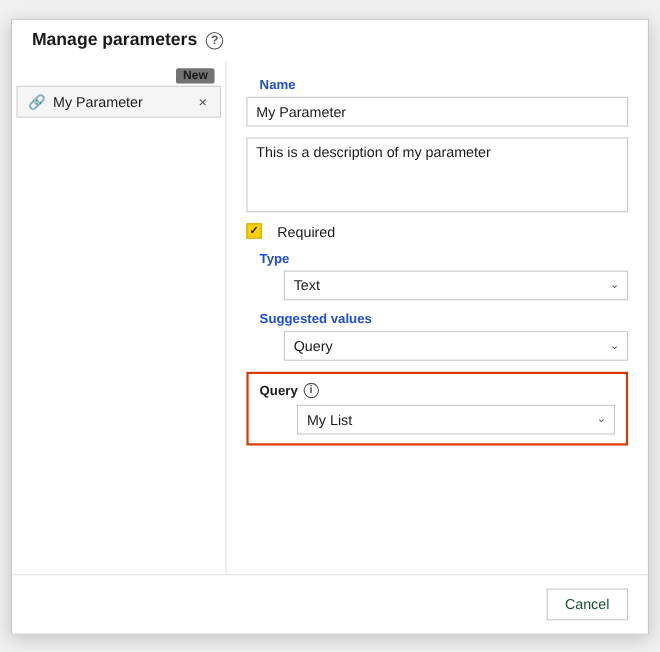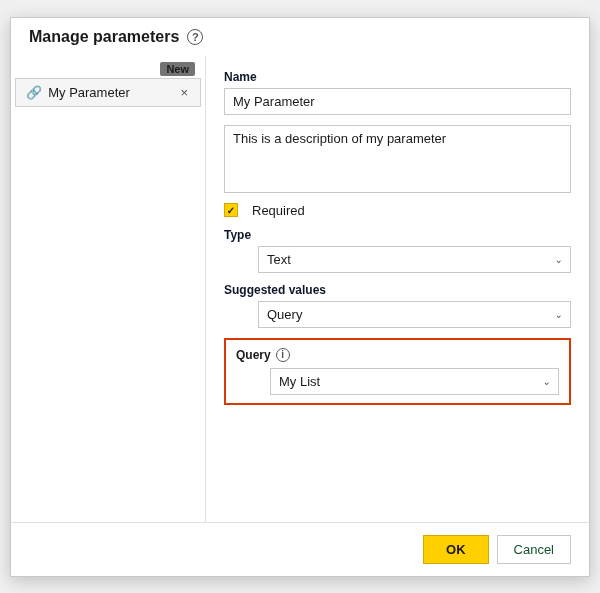--- a/index.html
+++ b/index.html
@@ -108,23 +108,24 @@
       flex: 1;
       padding: 14px 18px 10px 18px;
       display: flex;
       flex-direction: column;
       gap: 10px;
       overflow-y: auto;
     }
     .field-label {
       font-size: 12px;
       font-weight: 600;
-      color: #0f172a;
+      color: #1d4ed8;
       margin-bottom: 4px;
       display: block;
+      margin-left: 12px;
     }
     .field-group {
       display: flex;
       flex-direction: column;
     }
     .text-input {
       border: 1px solid #c8c8c8;
       padding: 5px 8px;
       font-size: 13px;
       color: #1a1a1a;
@@ -328,16 +329,15 @@
         </div>
       </div>
 
       <div class="field-group">
       </div>
 
     </div>
   </div>
 
   <div class="dialog-footer">
-    <button class="btn-ok">OK</button>
     <button class="btn-cancel">Cancel</button>
   </div>
 </div>
 
 </body></html>

